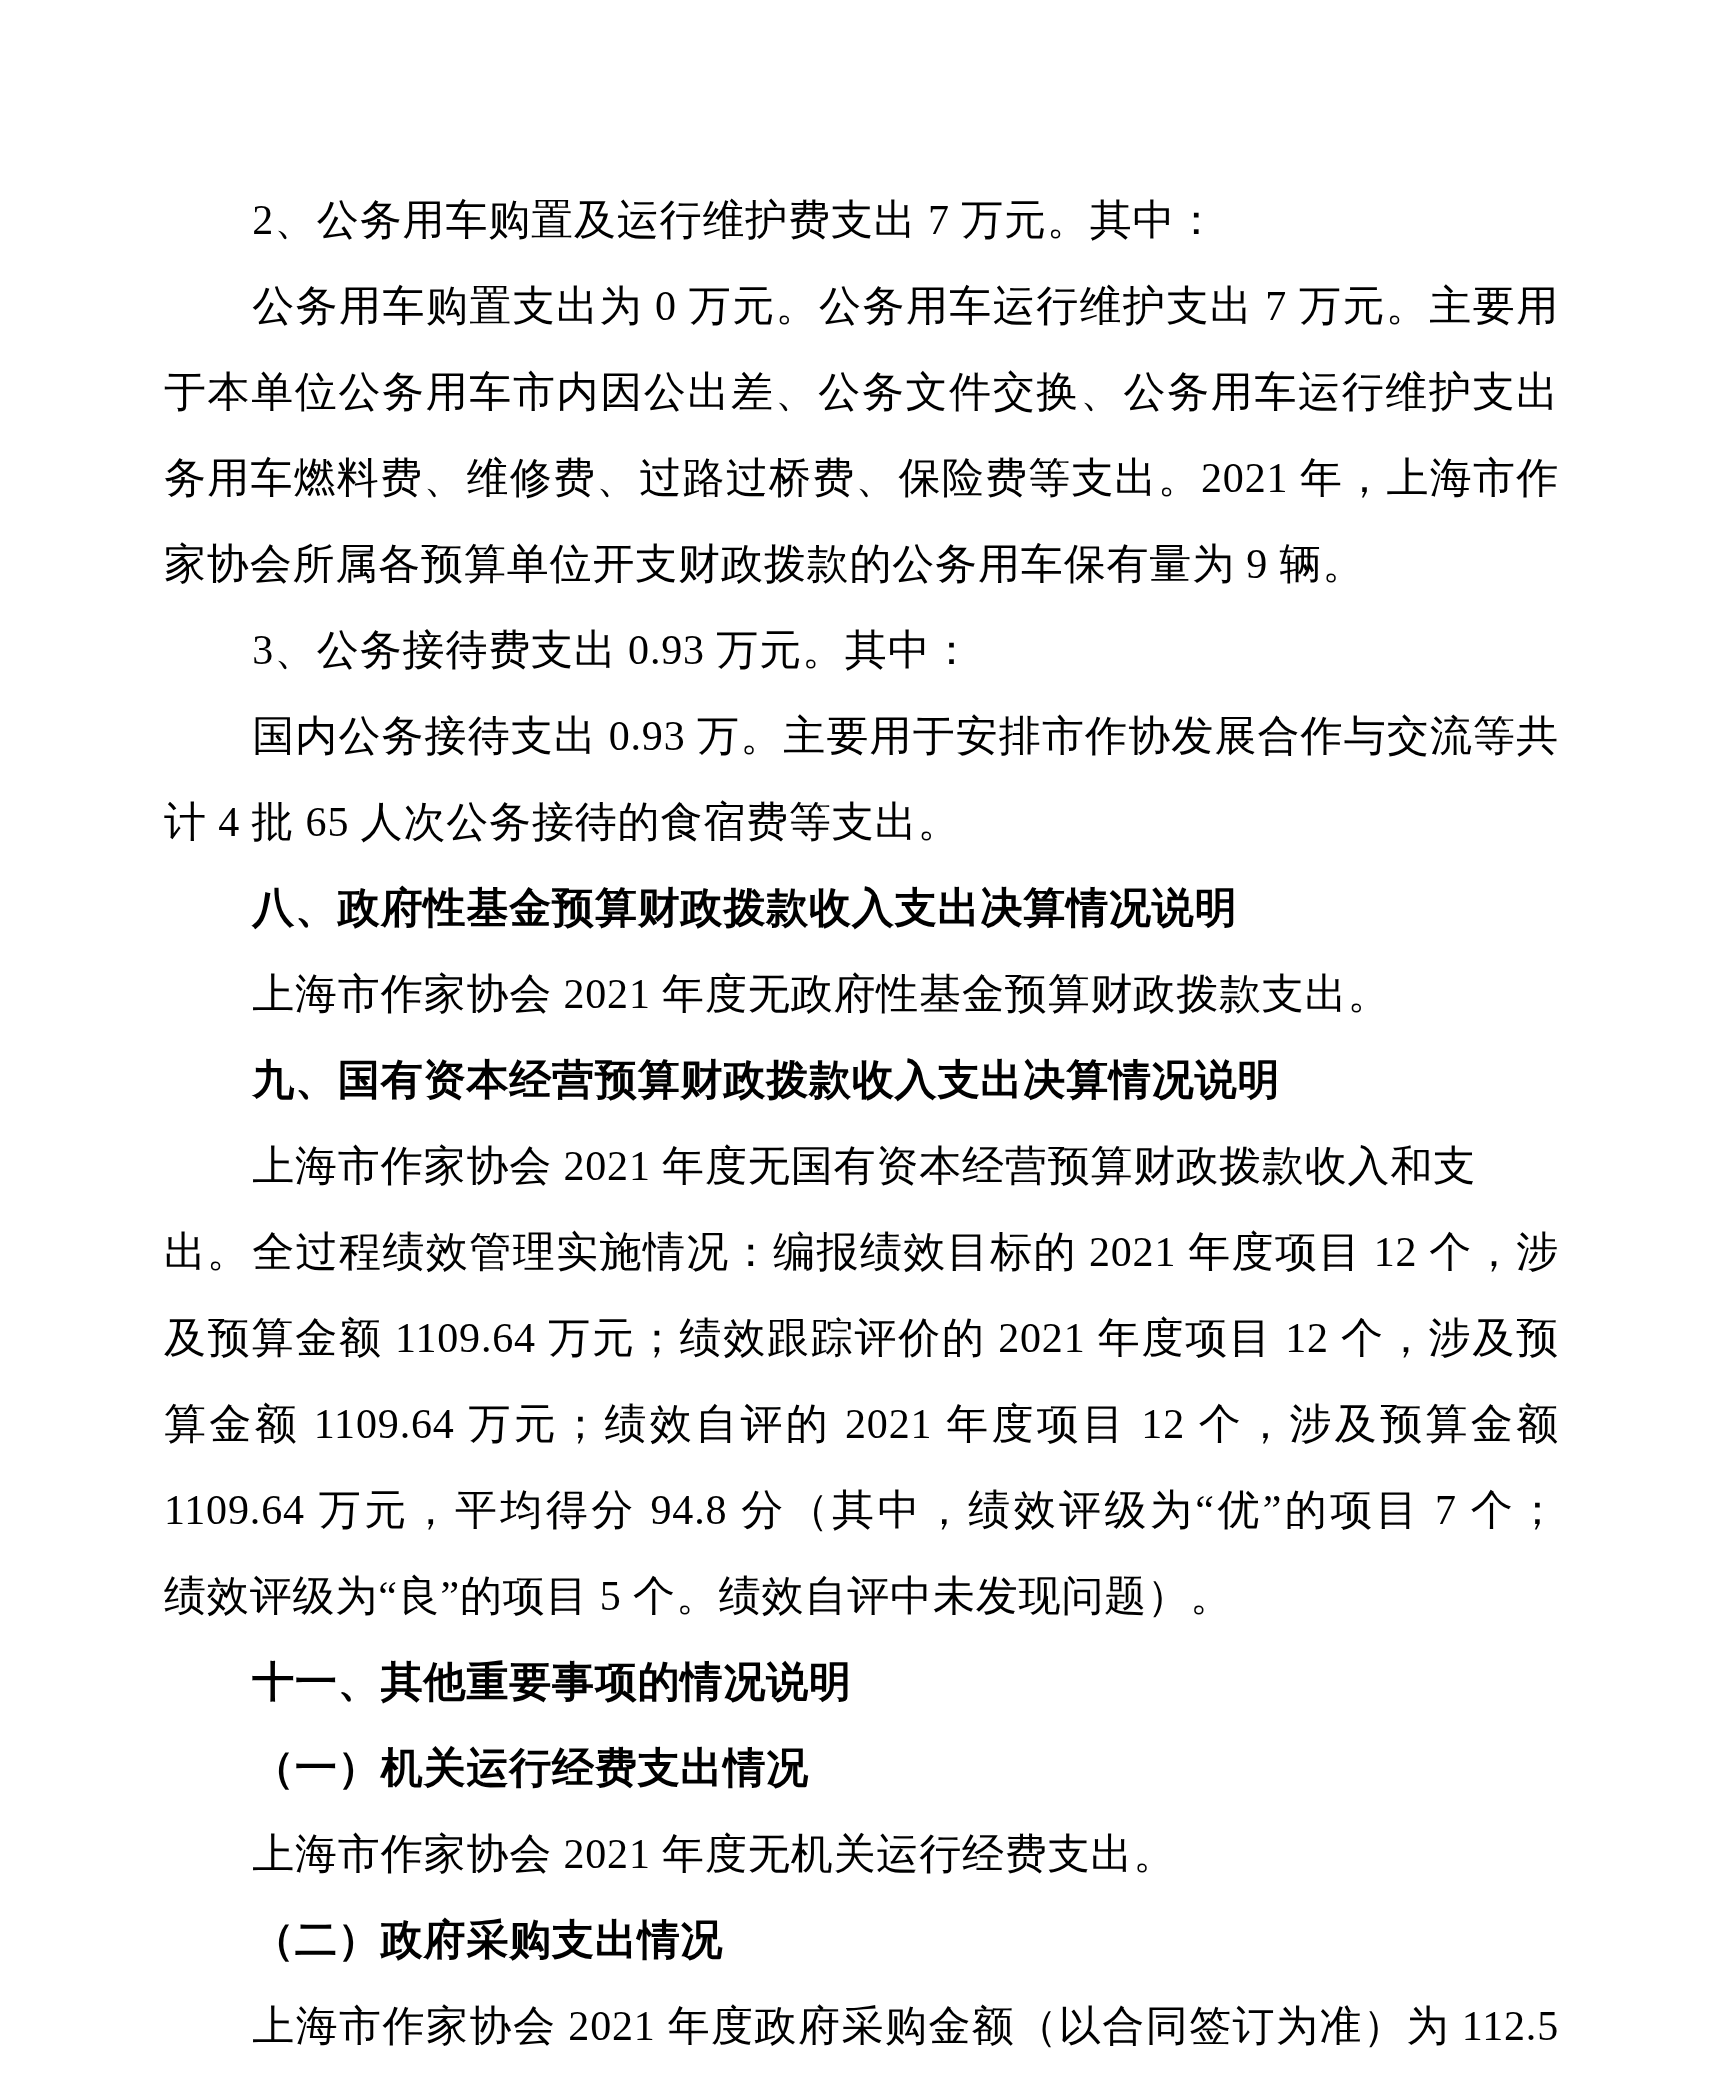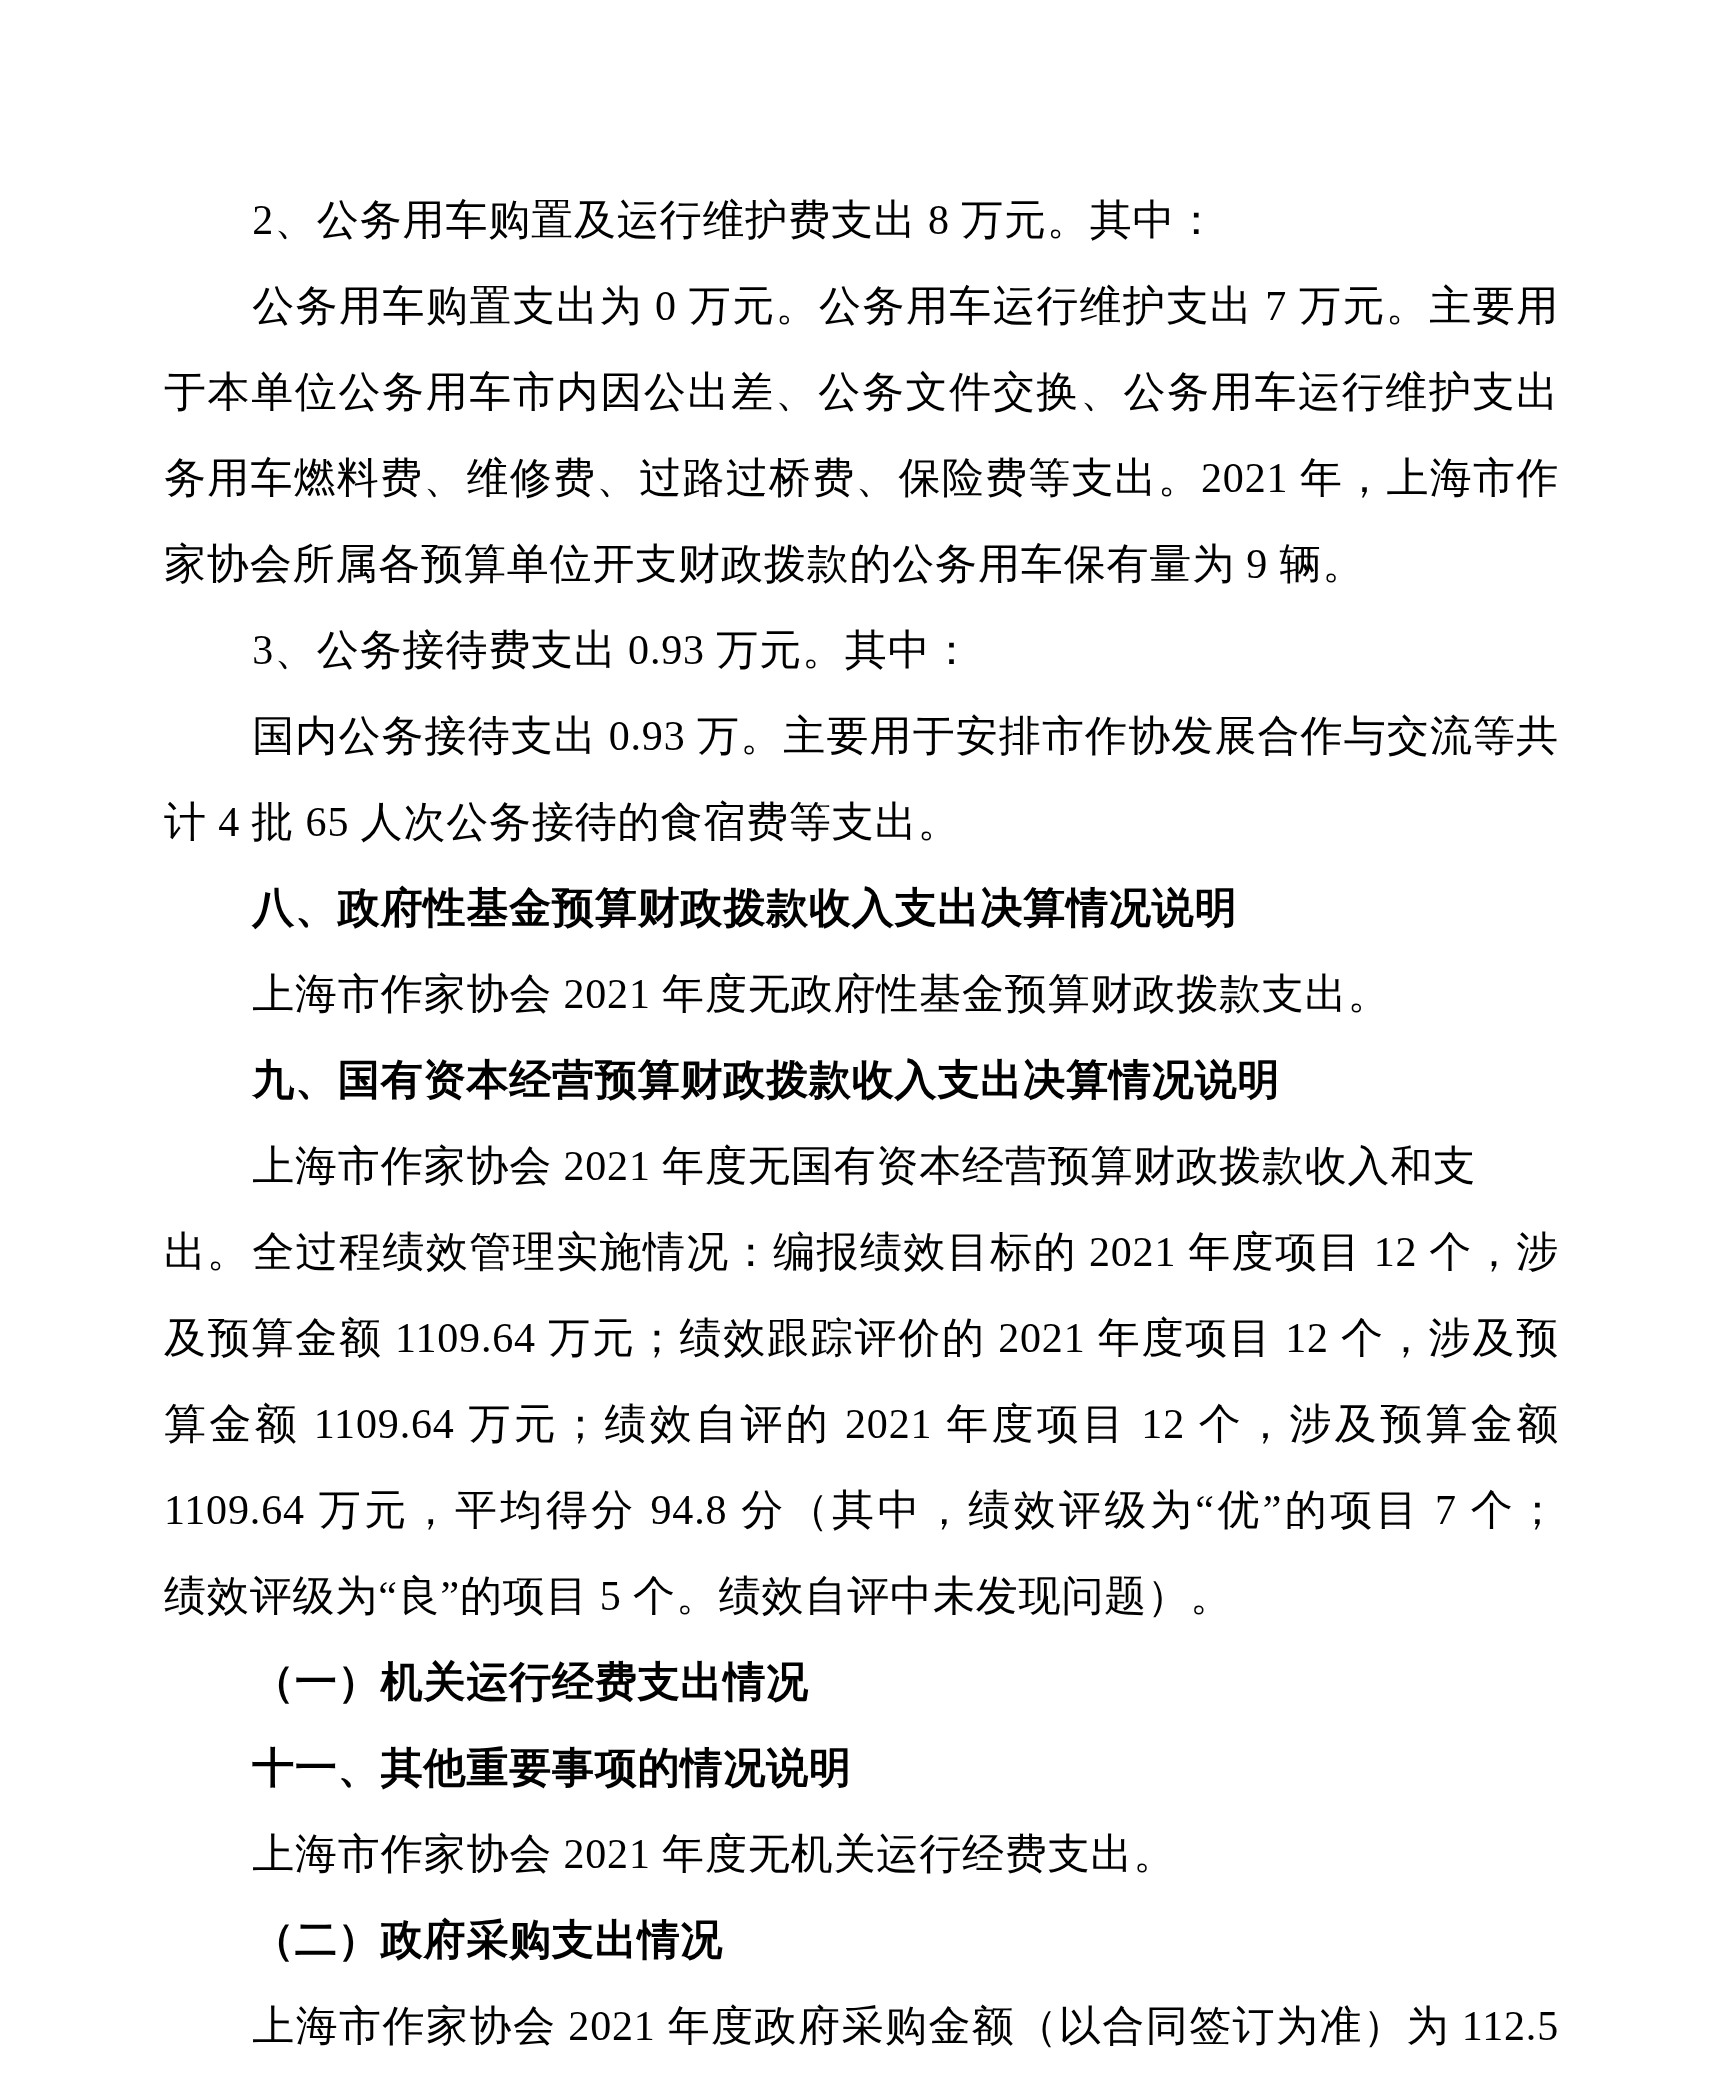--- a/index.html
+++ b/index.html
@@ -45,37 +45,37 @@
   }
   .line.bold {
     font-weight: 700;
   }
 </style>
 </head>
 <body style="background: rgb(255, 255, 255);">
 
 <div class="page">
   <div class="doc-body" style="color: rgb(0, 0, 0);">
-      <div class="line indent">2、公务用车购置及运行维护费支出 8 万元。其中：</div>
+      <div class="line indent">2、公务用车购置及运行维护费支出 7 万元。其中：</div>
       <div class="line indent fill">公务用车购置支出为 0 万元。公务用车运行维护支出 7 万元。主要用</div>
       <div class="line fill">于本单位公务用车市内因公出差、公务文件交换、公务用车运行维护支出</div>
       <div class="line fill">务用车燃料费、维修费、过路过桥费、保险费等支出。2021 年，上海市作</div>
       <div class="line">家协会所属各预算单位开支财政拨款的公务用车保有量为 9 辆。</div>
       <div class="line indent">3、公务接待费支出 0.93 万元。其中：</div>
       <div class="line indent fill">国内公务接待支出 0.93 万。主要用于安排市作协发展合作与交流等共</div>
       <div class="line">计 4 批 65 人次公务接待的食宿费等支出。</div>
       <div class="line indent bold">八、政府性基金预算财政拨款收入支出决算情况说明</div>
       <div class="line indent">上海市作家协会 2021 年度无政府性基金预算财政拨款支出。</div>
       <div class="line indent bold">九、国有资本经营预算财政拨款收入支出决算情况说明</div>
       <div class="line indent">上海市作家协会 2021 年度无国有资本经营预算财政拨款收入和支出。</div>
       <div class="line indent fill">全过程绩效管理实施情况：编报绩效目标的 2021 年度项目 12 个，涉</div>
       <div class="line fill">及预算金额 1109.64 万元；绩效跟踪评价的 2021 年度项目 12 个，涉及预</div>
       <div class="line fill">算金额 1109.64 万元；绩效自评的 2021 年度项目 12 个，涉及预算金额</div>
       <div class="line fill">1109.64 万元，平均得分 94.8 分（其中，绩效评级为“优”的项目 7 个；</div>
       <div class="line">绩效评级为“良”的项目 5 个。绩效自评中未发现问题）。</div>
+      <div class="line indent bold">十一、其他重要事项的情况说明</div>
       <div class="line indent bold">（一）机关运行经费支出情况</div>
-      <div class="line indent bold">十一、其他重要事项的情况说明</div>
       <div class="line indent">上海市作家协会 2021 年度无机关运行经费支出。</div>
       <div class="line indent bold">（二）政府采购支出情况</div>
       <div class="line indent fill">上海市作家协会 2021 年度政府采购金额（以合同签订为准）为 112.5</div>
     </div>
 </div>
 
 
 </body></html>

